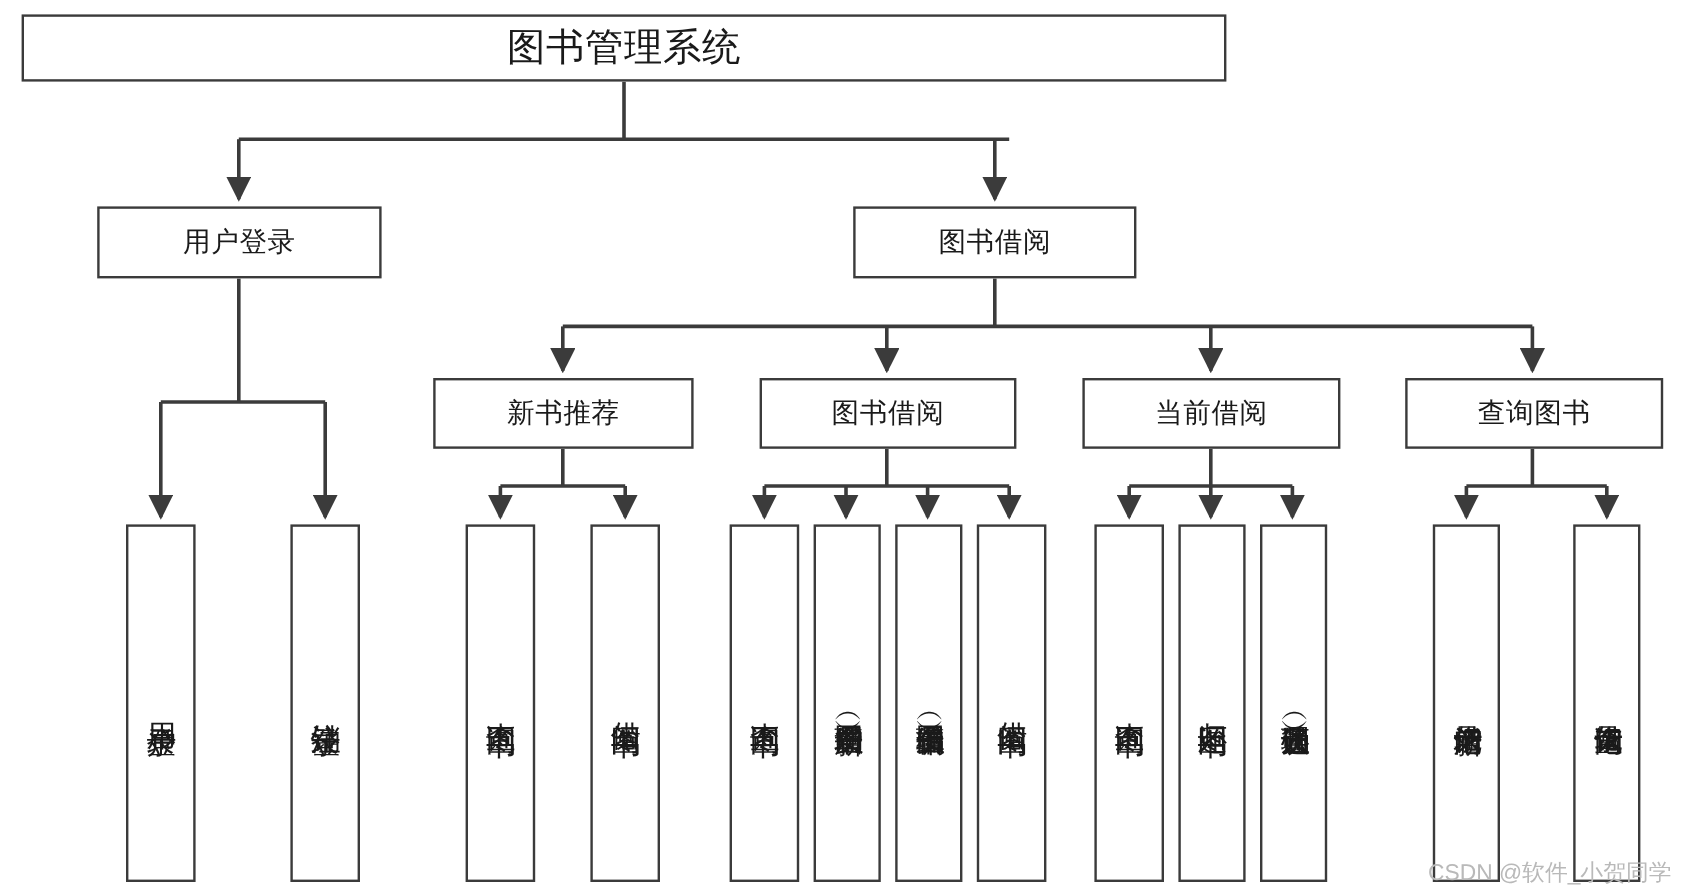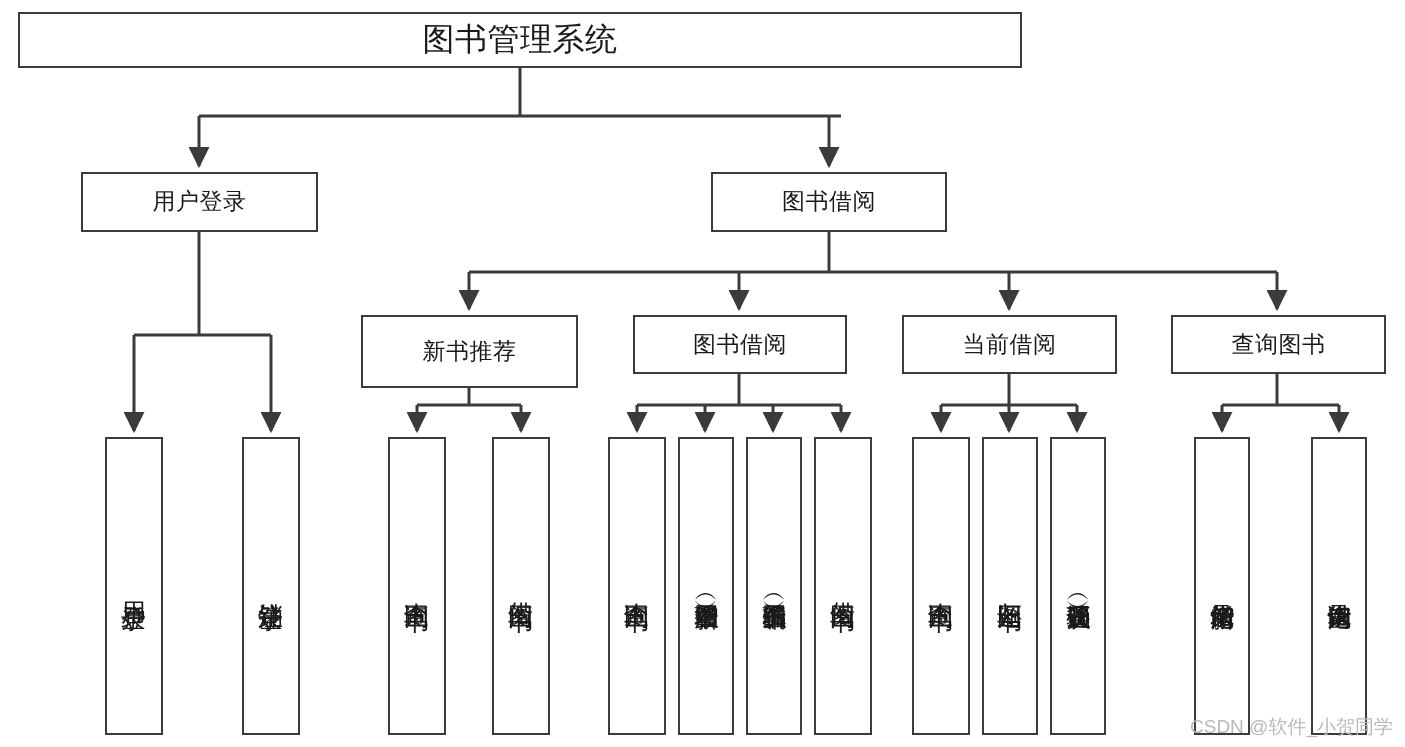--- a/index.html
+++ b/index.html
@@ -135,21 +135,21 @@
     <span class="label">图书管理系统</span>
   </div>
 
   <div class="node horiz" style="left:81px; top:172px; width:237px; height:60px;">
     <span class="label">用户登录</span>
   </div>
   <div class="node horiz" style="left:711px; top:172px; width:236px; height:60px;">
     <span class="label">图书借阅</span>
   </div>
 
-  <div class="node horiz" style="left:361px; top:315px; width:217px; height:73px;">
+  <div class="node horiz" style="left:361px; top:315px; width:217px; height:59px;">
     <span class="label">新书推荐</span>
   </div>
   <div class="node horiz" style="left:902px; top:315px; width:215px; height:59px;">
     <span class="label">当前借阅</span>
   </div>
   <div class="node horiz" style="left:633px; top:315px; width:214px; height:59px;">
     <span class="label">图书借阅</span>
   </div>
   <div class="node horiz" style="left:1171px; top:315px; width:215px; height:59px;">
     <span class="label">查询图书</span>

